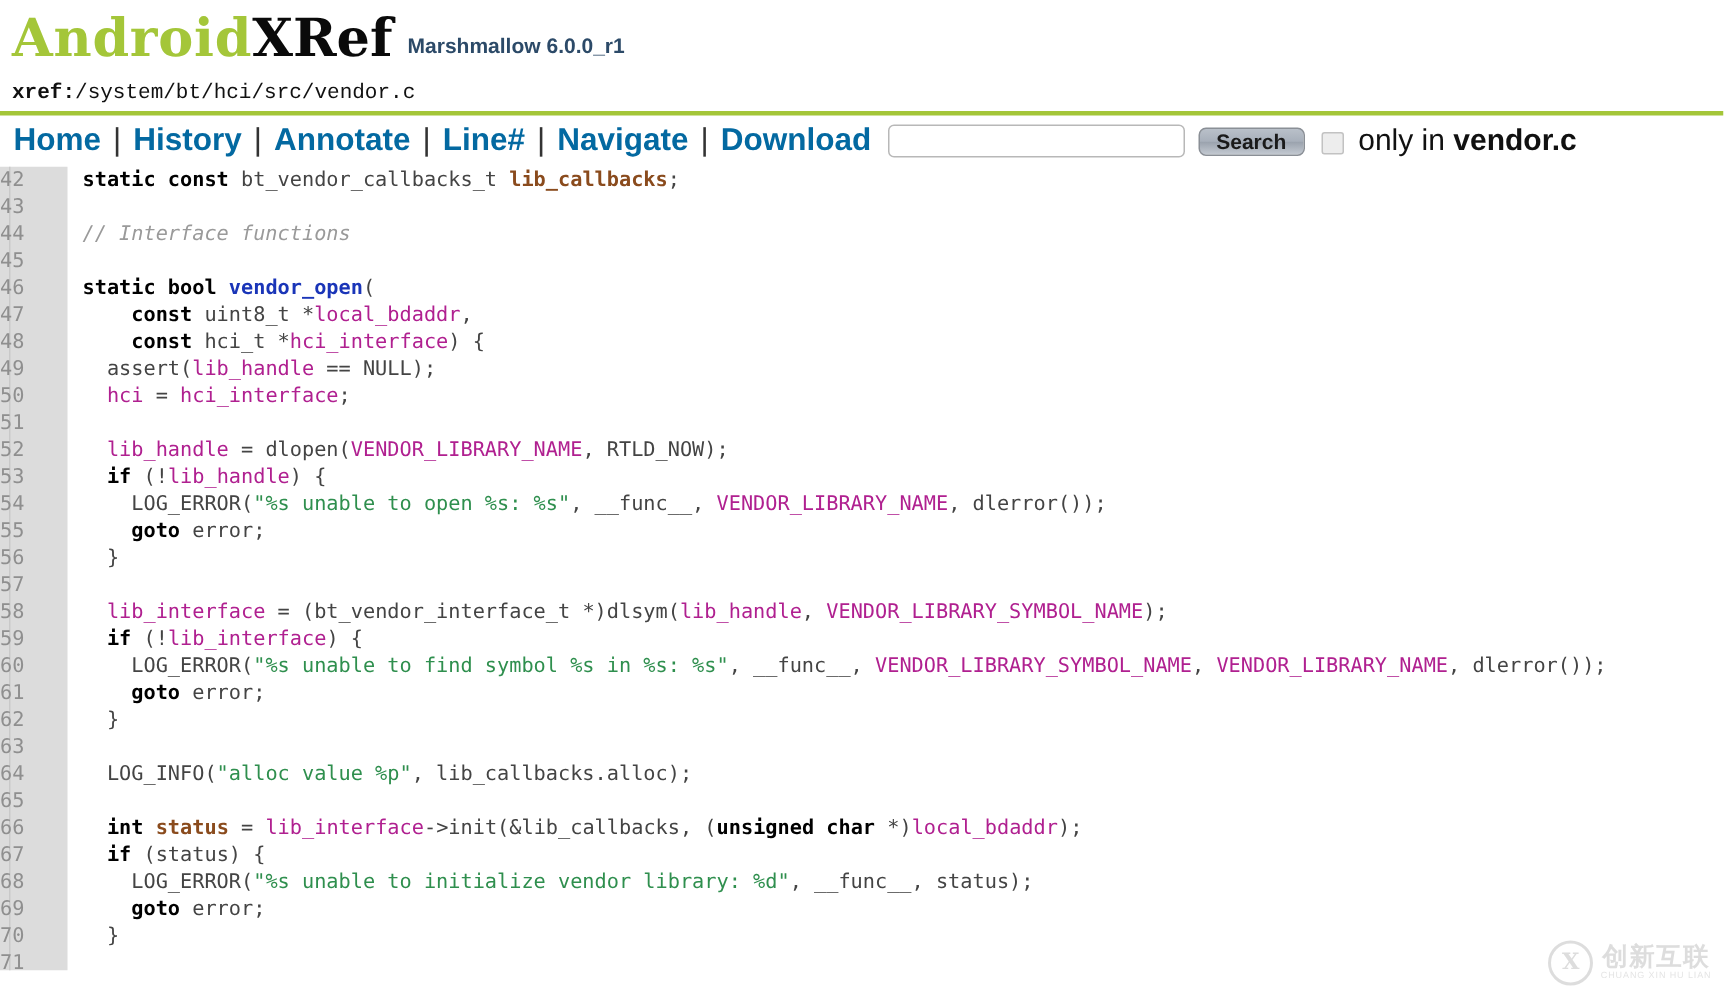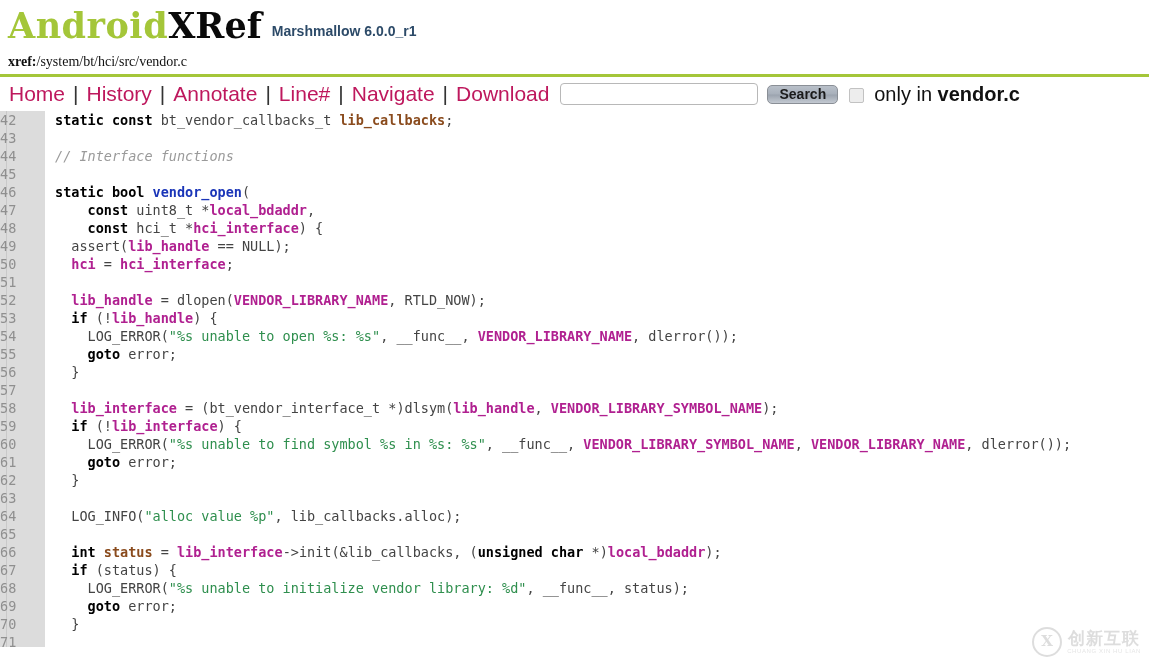--- a/index.html
+++ b/index.html
@@ -47,21 +47,21 @@
     font-size: 14px;
     color: #2c4a68;
     padding-left: 10px;
     vertical-align: baseline;
     position: relative;
     top: -2px;
   }
 
   
   #xref-line {
-    font-family: Liberation Serif, serif;
+    font-family: Liberation Mono, monospace;
     font-size: 14px;
     color: #111111;
     padding: 2px 0 4px 8px;
     white-space: nowrap;
   }
   #xref-label { font-weight: bold; }
   #xref-path { font-weight: normal; }
 
   #green-rule {
     height: 3px;
@@ -75,24 +75,25 @@
     display: flex;
     align-items: center;
     padding: 6px 0 6px 8px;
     height: 34px;
     box-sizing: border-box;
     white-space: nowrap;
   }
   .nav-link {
     font-family: "Liberation Sans", sans-serif;
     font-size: 21px;
-    color: #be185d;
+    color: #0369a1;
     text-decoration: none;
     padding: 0 1px;
     cursor: pointer;
+    font-weight: bold;
   }
   .nav-sep {
     font-size: 21px;
     color: #333333;
     padding: 0 7px;
   }
   #search-input {
     width: 198px;
     height: 22px;
     margin-left: 10px;
@@ -189,21 +190,21 @@
   }
   .code-text {
     padding-left: 10px;
     color: #333333;
     white-space: pre;
     font-family: "DejaVu Sans Mono", monospace;
   }
   
   .kw   { color: #000000; font-weight: bold; }
   .fn   { color: #1a35b8; font-weight: bold; }
-  .ref  { color: #b02090; font-weight: bold; }
+  .ref  { color: #b02090; font-weight: normal; }
   .def  { color: #8a4b1d; font-weight: bold; margin-top: 12px; }
   .str  { color: #2f8f4e; }
   .cmt  { color: #9a9a9a; font-style: italic; }
   .pl   { color: #444444; }
 
   
   #watermark {
     position: absolute;
     right: 8px;
     bottom: 8px;

